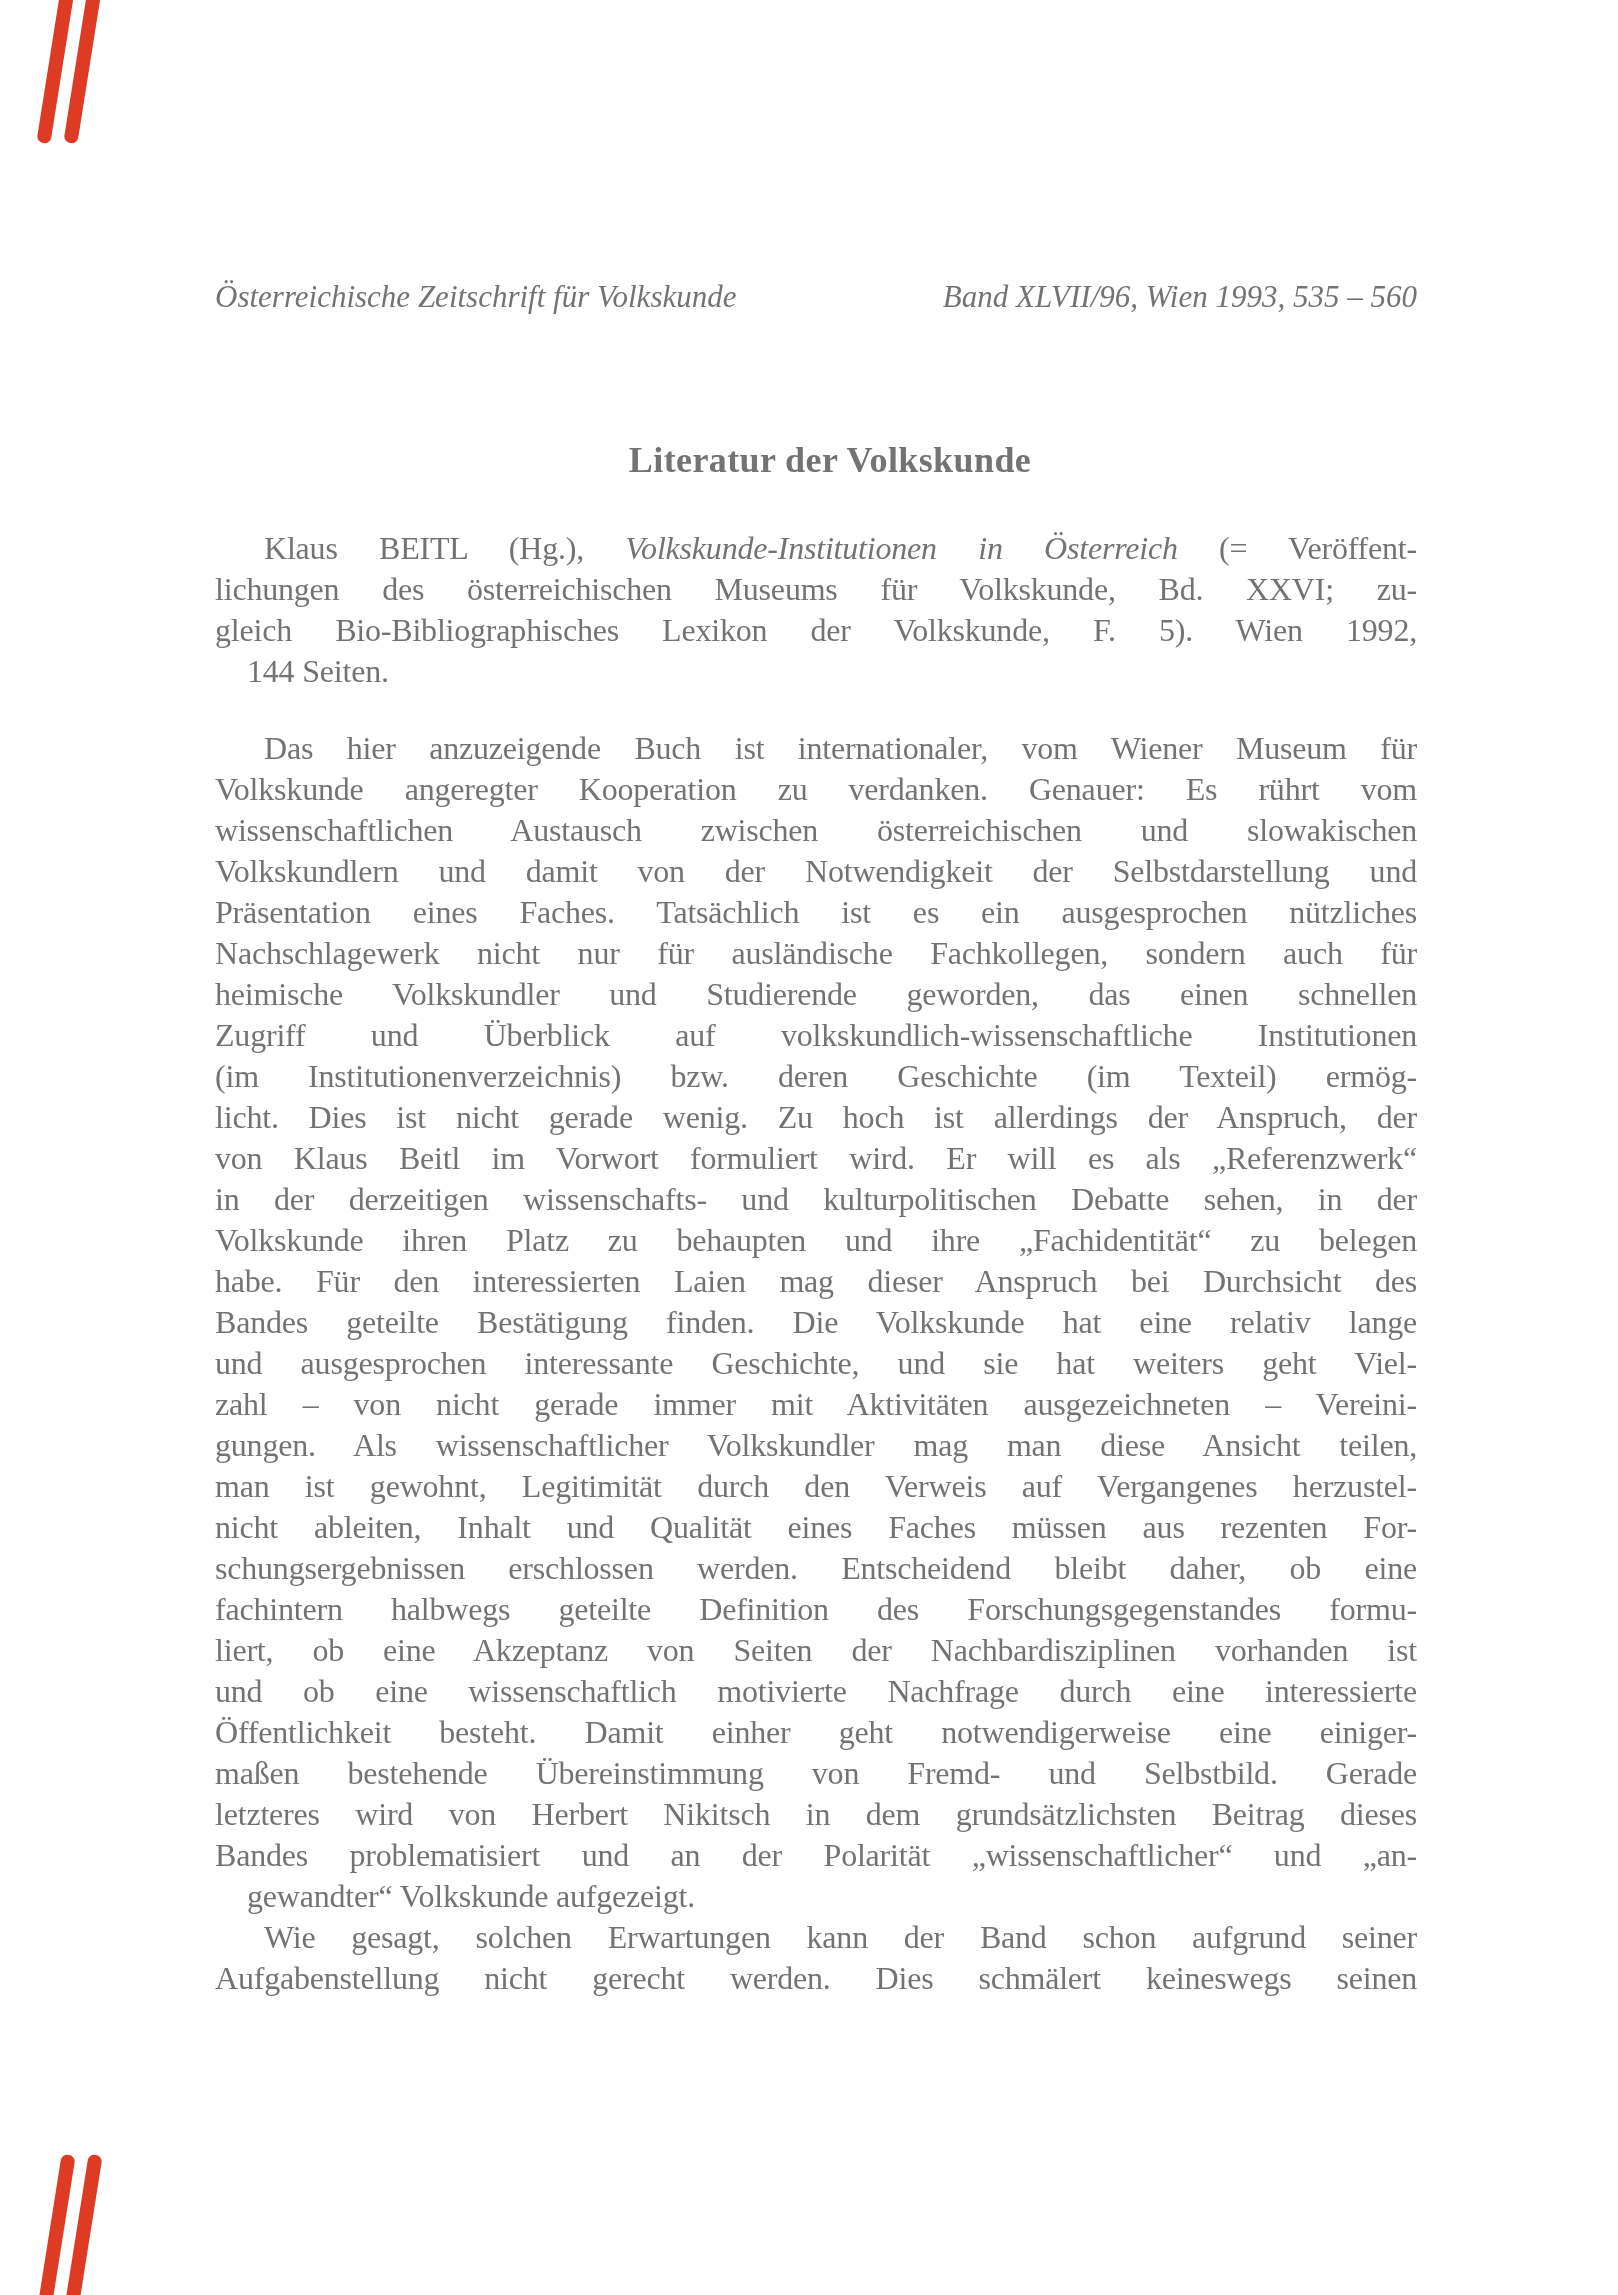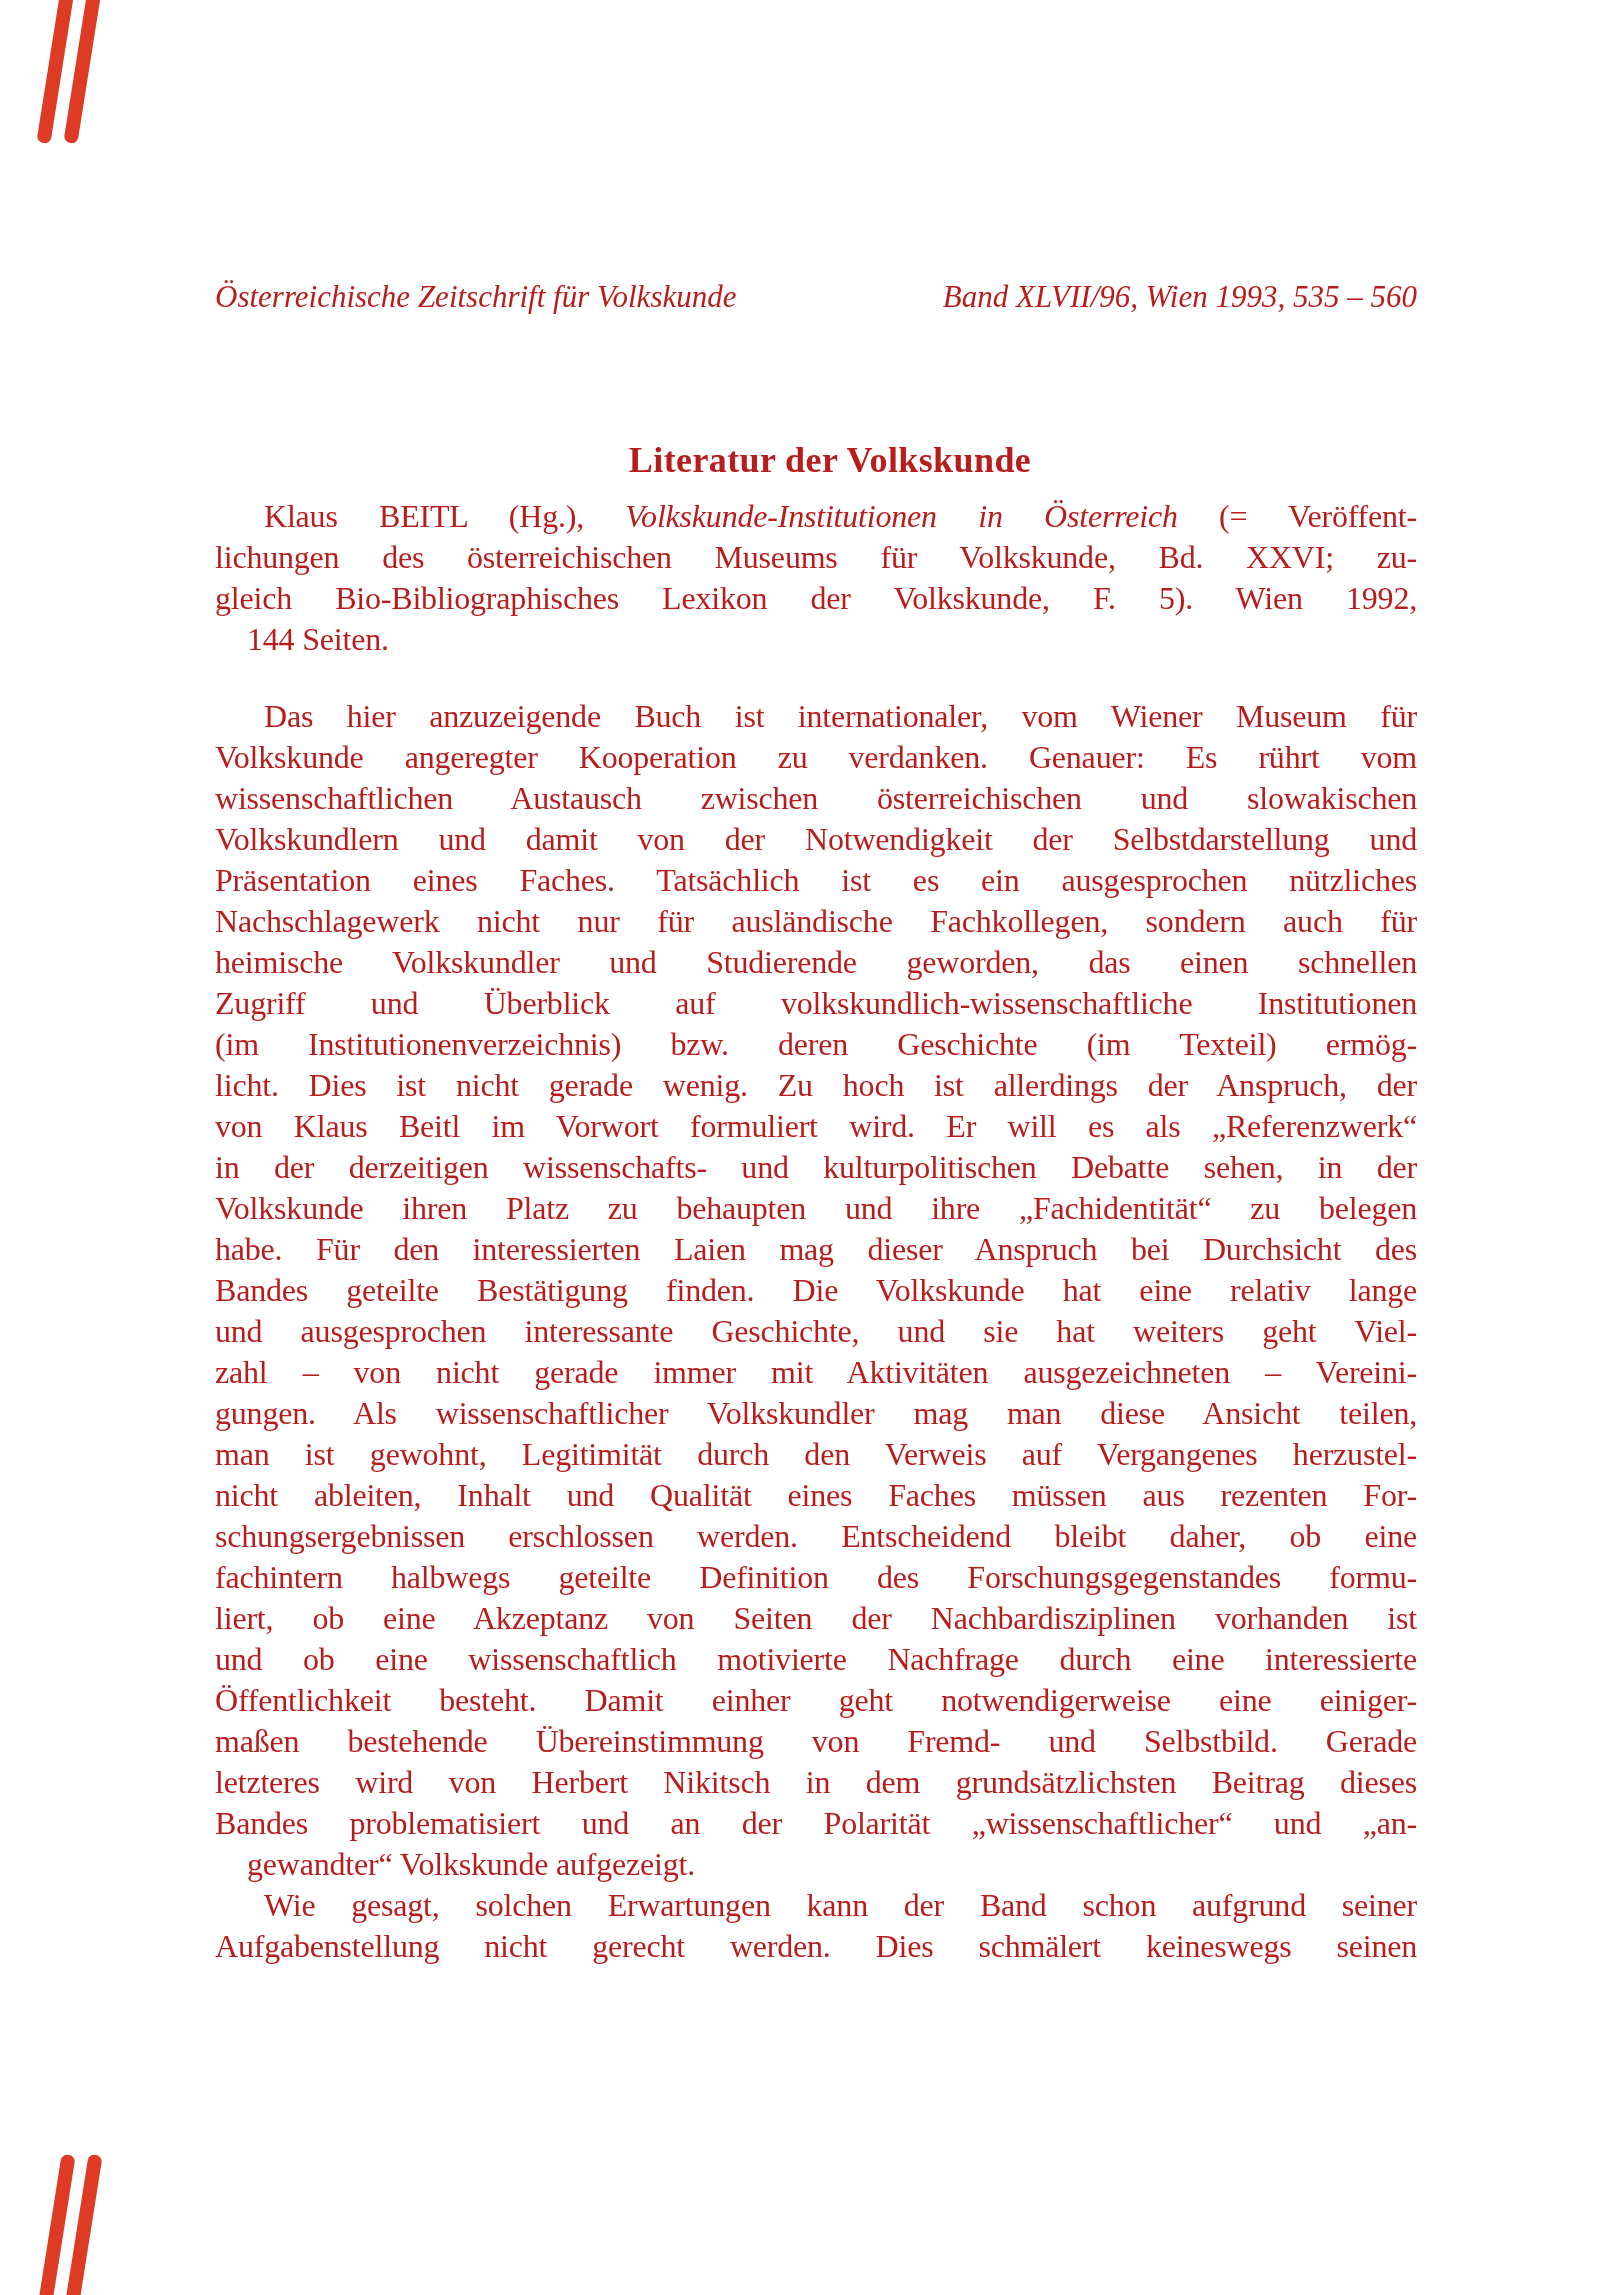--- a/index.html
+++ b/index.html
@@ -7,21 +7,21 @@
     padding: 0;
     background: #e8e8e8;
   }
   #page {
     position: relative;
     width: 1618px;
     height: 2295px;
     background: #ffffff;
     overflow: hidden;
     font-family: "Liberation Serif", "DejaVu Serif", serif;
-    color: #b91c1c;
+    color: #737373;
   }
 
   
   #running-head {
     position: absolute;
     left: 215px;
     top: 277px;
     width: 1202px;
     display: flex;
     justify-content: space-between;
@@ -42,21 +42,21 @@
     font-weight: bold;
     font-size: 36px;
     line-height: 44px;
     letter-spacing: 0.4px;
   }
 
   
   #article-body {
     position: absolute;
     left: 215px;
-    top: 496px;
+    top: 528px;
     width: 1202px;
     font-size: 32px;
     letter-spacing: -0.2px;
   }
   .para { margin: 0; }
   .para.gap { margin-top: 36px; }
   .line {
     display: block;
     height: 41px;
     line-height: 41px;

